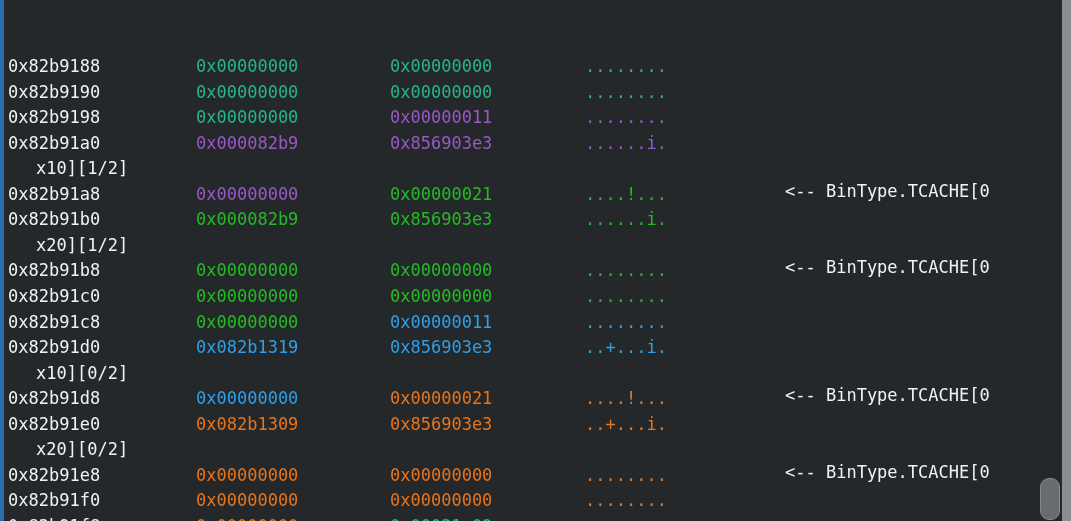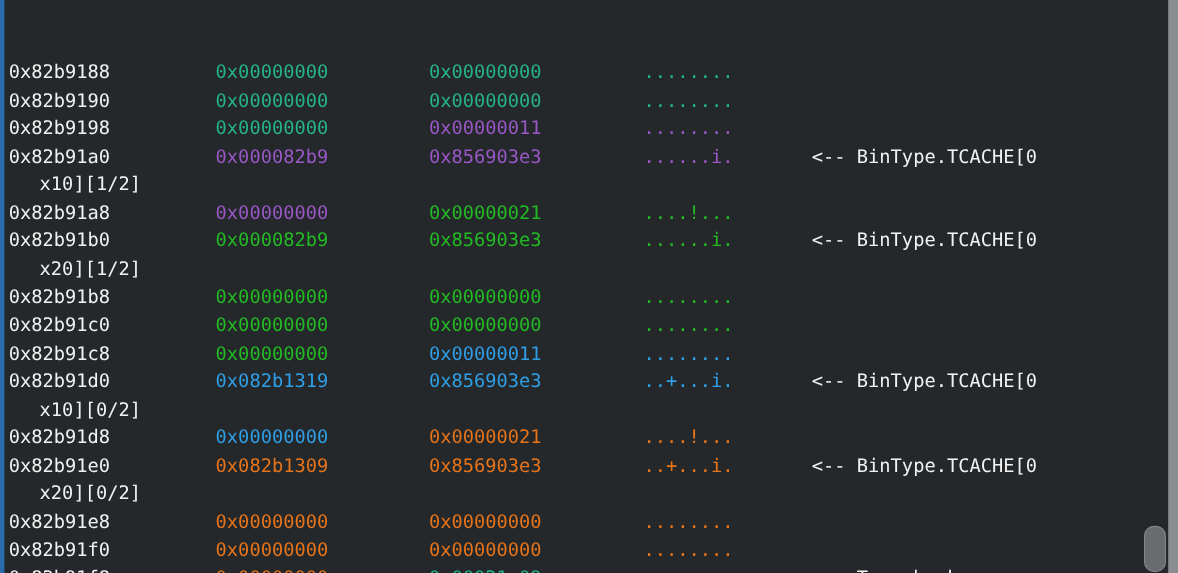--- a/index.html
+++ b/index.html
@@ -65,21 +65,21 @@
   }
   .cell {
     position: absolute;
     top: 0;
     white-space: pre;
   }
   .c-addr  { left: 8px;   color: #f2f2f2; }
   .c-col1  { left: 196px; }
   .c-col2  { left: 390px; }
   .c-ascii { left: 585px; }
-  .c-note  { left: 738px; color: #f2f2f2; }
+  .c-note  { left: 785px; color: #f2f2f2; margin-top: 48px; }
   .c-cont  { left: 8px;   color: #f2f2f2; margin-left: 28px; }
 
   
   .k-teal   { color: #26b48a; }
   .k-purple { color: #9a57c7; }
   .k-green  { color: #23bb23; }
   .k-blue   { color: #2f9fe8; }
   .k-orange { color: #e8741a; }
 
   

